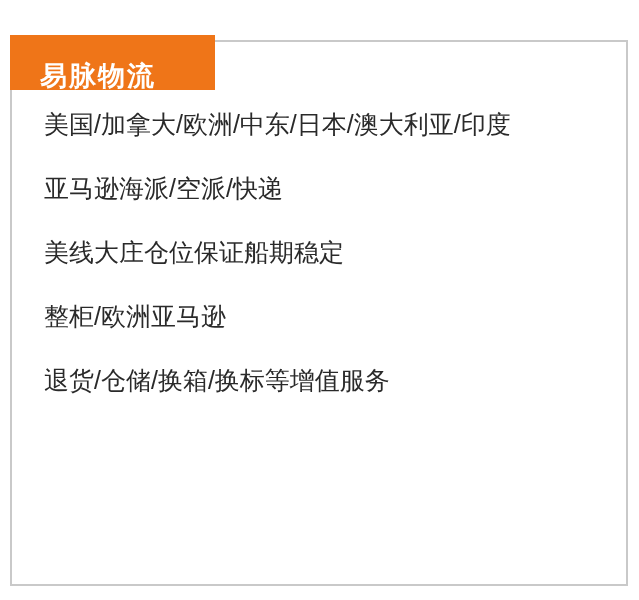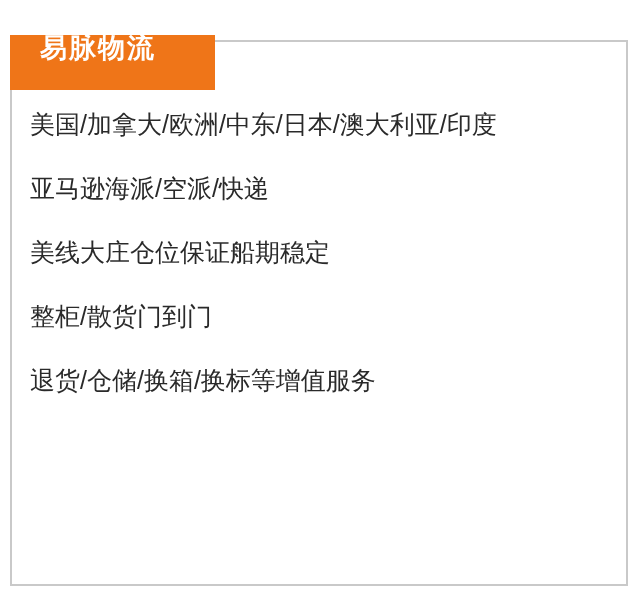--- a/index.html
+++ b/index.html
@@ -34,38 +34,38 @@
   
   .title-tab {
     position: absolute;
     left: 10px;
     top: 35px;
     width: 205px;
     height: 55px;
     background: #ef7518;
     box-sizing: border-box;
     display: flex;
-    align-items: flex-start;
+    align-items: flex-end;
   }
   .title-tab .title-text {
     color: #ffffff;
     font-size: 27px;
     font-weight: bold;
     letter-spacing: 2px;
     padding-left: 30px;
     line-height: 1;
     white-space: nowrap;
   }
   .lines {
     position: absolute;
     left: 0;
     top: 0;
     width: 100%;
     box-sizing: border-box;
-    padding: 70px 0 0 18px;
+    padding: 70px 0 0 32px;
   }
   .line {
     font-size: 25px;
     color: #2a2a2a;
     line-height: 1;
     margin-bottom: 39px;
     white-space: nowrap;
     letter-spacing: 0px;
   }
   .line:last-child {
@@ -75,21 +75,21 @@
 </head>
 <body>
 
 <div class="poster">
 
   <div class="frame">
     <div class="lines">
       <div class="line">美国/加拿大/欧洲/中东/日本/澳大利亚/印度</div>
       <div class="line">亚马逊海派/空派/快递</div>
       <div class="line">美线大庄仓位保证船期稳定</div>
-      <div class="line">整柜/散货门到门</div>
+      <div class="line">整柜/欧洲亚马逊</div>
       <div class="line">退货/仓储/换箱/换标等增值服务</div>
     </div>
   </div>
 
   <div class="title-tab">
     <span class="title-text">易脉物流</span>
   </div>
 
 </div>
 

